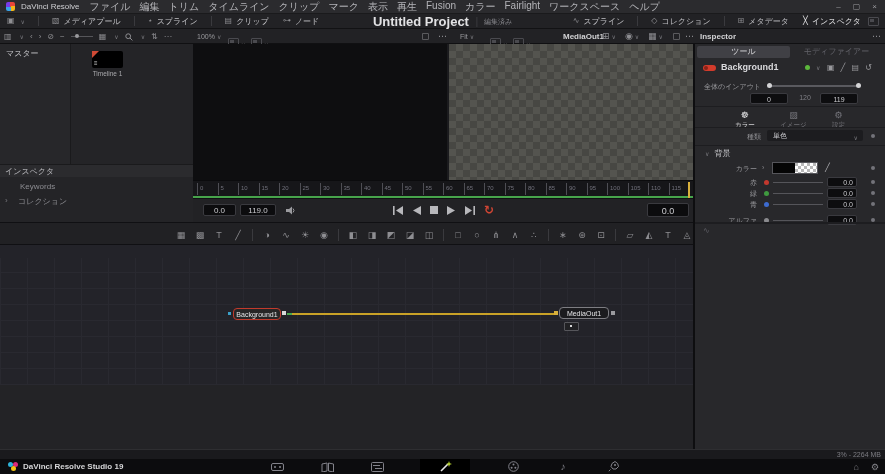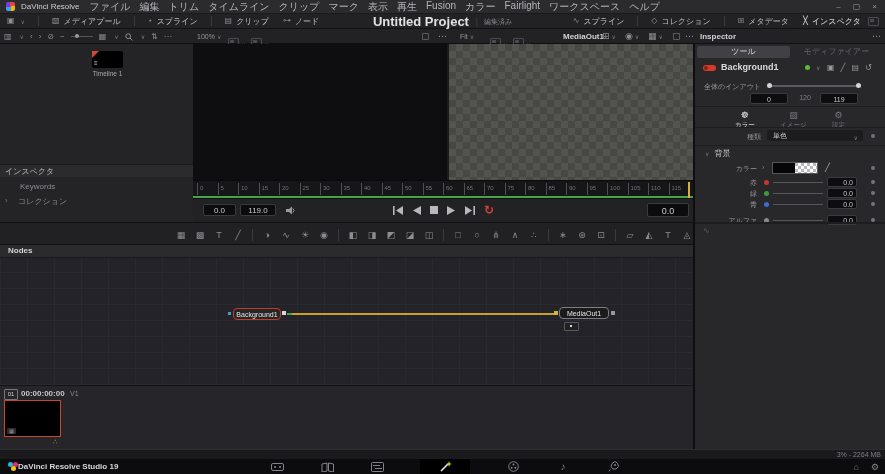--- a/index.html
+++ b/index.html
@@ -154,21 +154,21 @@
   .ch-dot{position:absolute;left:69px;top:2px;width:5px;height:5px;border-radius:50%;}
   .ch-track{position:absolute;left:78px;top:4px;width:50px;height:1px;background:#55555a;}
   .ch-box{position:absolute;left:132px;top:-1px;width:30px;height:10px;background:#0d0d0f;border:1px solid #3a3a3f;border-radius:2px;font-size:7px;color:#cacace;text-align:right;line-height:9px;padding-right:3px;box-sizing:border-box;}
   .ch-kf{position:absolute;left:176px;top:2px;width:4px;height:4px;border-radius:50%;background:#73737a;}
   #insp-wave{position:absolute;left:8px;top:182px;font-size:8px;color:#5f5f66;}
 
   
   #memory-bar{left:0;top:449px;width:885px;height:10px;background:#1a1a1d;border-top:1px solid #2e2e31;box-sizing:border-box;}
   #memory-usage{position:absolute;right:4px;top:1px;font-size:7px;color:#7c7c82;}
   #status-bar{left:0;top:459px;width:885px;height:15px;background:#0c0c0e;}
-  #status-left{position:absolute;left:8px;top:0;height:15px;display:flex;align-items:center;}
+  #status-left{position:absolute;left:8px;top:0;height:15px;display:flex;align-items:center;gap:5px;}
   #status-logo{width:10px;height:9px;position:relative;}
   #status-logo i{position:absolute;width:5px;height:5px;border-radius:50%;}
   #app-version{font-size:8px;font-weight:bold;color:#d6d6d8;}
   #page-icons{position:absolute;left:270px;top:0;width:350px;height:15px;display:flex;justify-content:space-between;align-items:center;}
   .page-ico{width:14px;height:15px;display:flex;align-items:center;justify-content:center;color:#82828a;}
   #fusion-page{width:50px;height:15px;background:#000;}
   #status-right{position:absolute;right:6px;top:0;height:15px;display:flex;gap:12px;align-items:center;}
   #status-right span{font-size:9px;color:#85858a;}
   #fairlight-note{font-size:10px;}
 </style>
@@ -294,20 +294,23 @@
     <span class="abs ico" style="left:625px;top:3px;"><span>◉</span><span class="chev">∨</span></span>
     <span class="abs ico" style="left:648px;top:3px;"><span>▦</span><span class="chev">∨</span></span>
     <span class="abs ico" style="left:672px;top:3px;">▢</span>
     <span class="abs ico" style="left:685px;top:3px;">⋯</span>
 
     <span class="abs" id="inspector-title" style="left:700px;top:3px;">Inspector</span>
     <span class="abs ico" style="left:872px;top:3px;">⋯</span>
   </div>
 
   <div id="media-pool" class="abs">
+    <div id="bin-col">
+      <div id="master-bin">マスター</div>
+    </div>
     <div id="clips-area">
       <div id="timeline-thumb">
         <span class="corner"></span>
         <span class="lines">≡</span>
       </div>
       <div id="timeline-label">Timeline 1</div>
     </div>
     <div id="smart-header">インスペクタ</div>
     <span class="smart-item" style="left:20px;top:138px;">Keywords</span>
     <span class="smart-item" style="left:5px;top:152px;color:#77777c;">›</span>
@@ -414,46 +417,36 @@
         <span>◭</span>
         <span>T</span>
         <span>◬</span>
         <span>◎</span>
         <span>◮</span>
         <span>◐</span>
       </div>
   </div>
 
   <div id="nodes-panel" class="abs">
-    <div id="nodes-header">Nodes</div>
     <div id="node-graph">
       <span class="port" style="left:228px;top:54px;width:3px;height:3px;background:#3aa0c8;"></span>
       <div class="fnode" id="background-node">Background1</div>
       <span class="port" style="left:282px;top:53px;background:#d8d8d8;"></span>
       <div id="wire">
           <i></i>
         </div>
       <span class="port" style="left:554px;top:53px;background:#d8b03c;"></span>
       <div class="fnode" id="mediaout-node">MediaOut1</div>
       <span class="port" style="left:611px;top:53px;background:#9a9a9e;"></span>
       <div id="mediaout-sub">
           <i></i>
         </div>
     </div>
   </div>
 
-  <div id="clips-bar" class="abs">
-    <span id="clip-index">01</span>
-    <span id="clip-timecode">00:00:00:00</span>
-    <span id="clip-track">V1</span>
-    <div id="clip-thumb">
-      <span class="badge">▦</span>
-    </div>
-    <span id="comp-indicator">∴</span>
-  </div>
 
   <div id="panel-divider" class="abs"></div>
   <div id="inspector" class="abs">
     <div id="insp-tabs">
       <span class="insp-tab active">ツール</span>
       <span class="insp-tab">モディファイアー</span>
     </div>
     <div id="node-row">
       <span id="node-toggle">
           <i></i>

